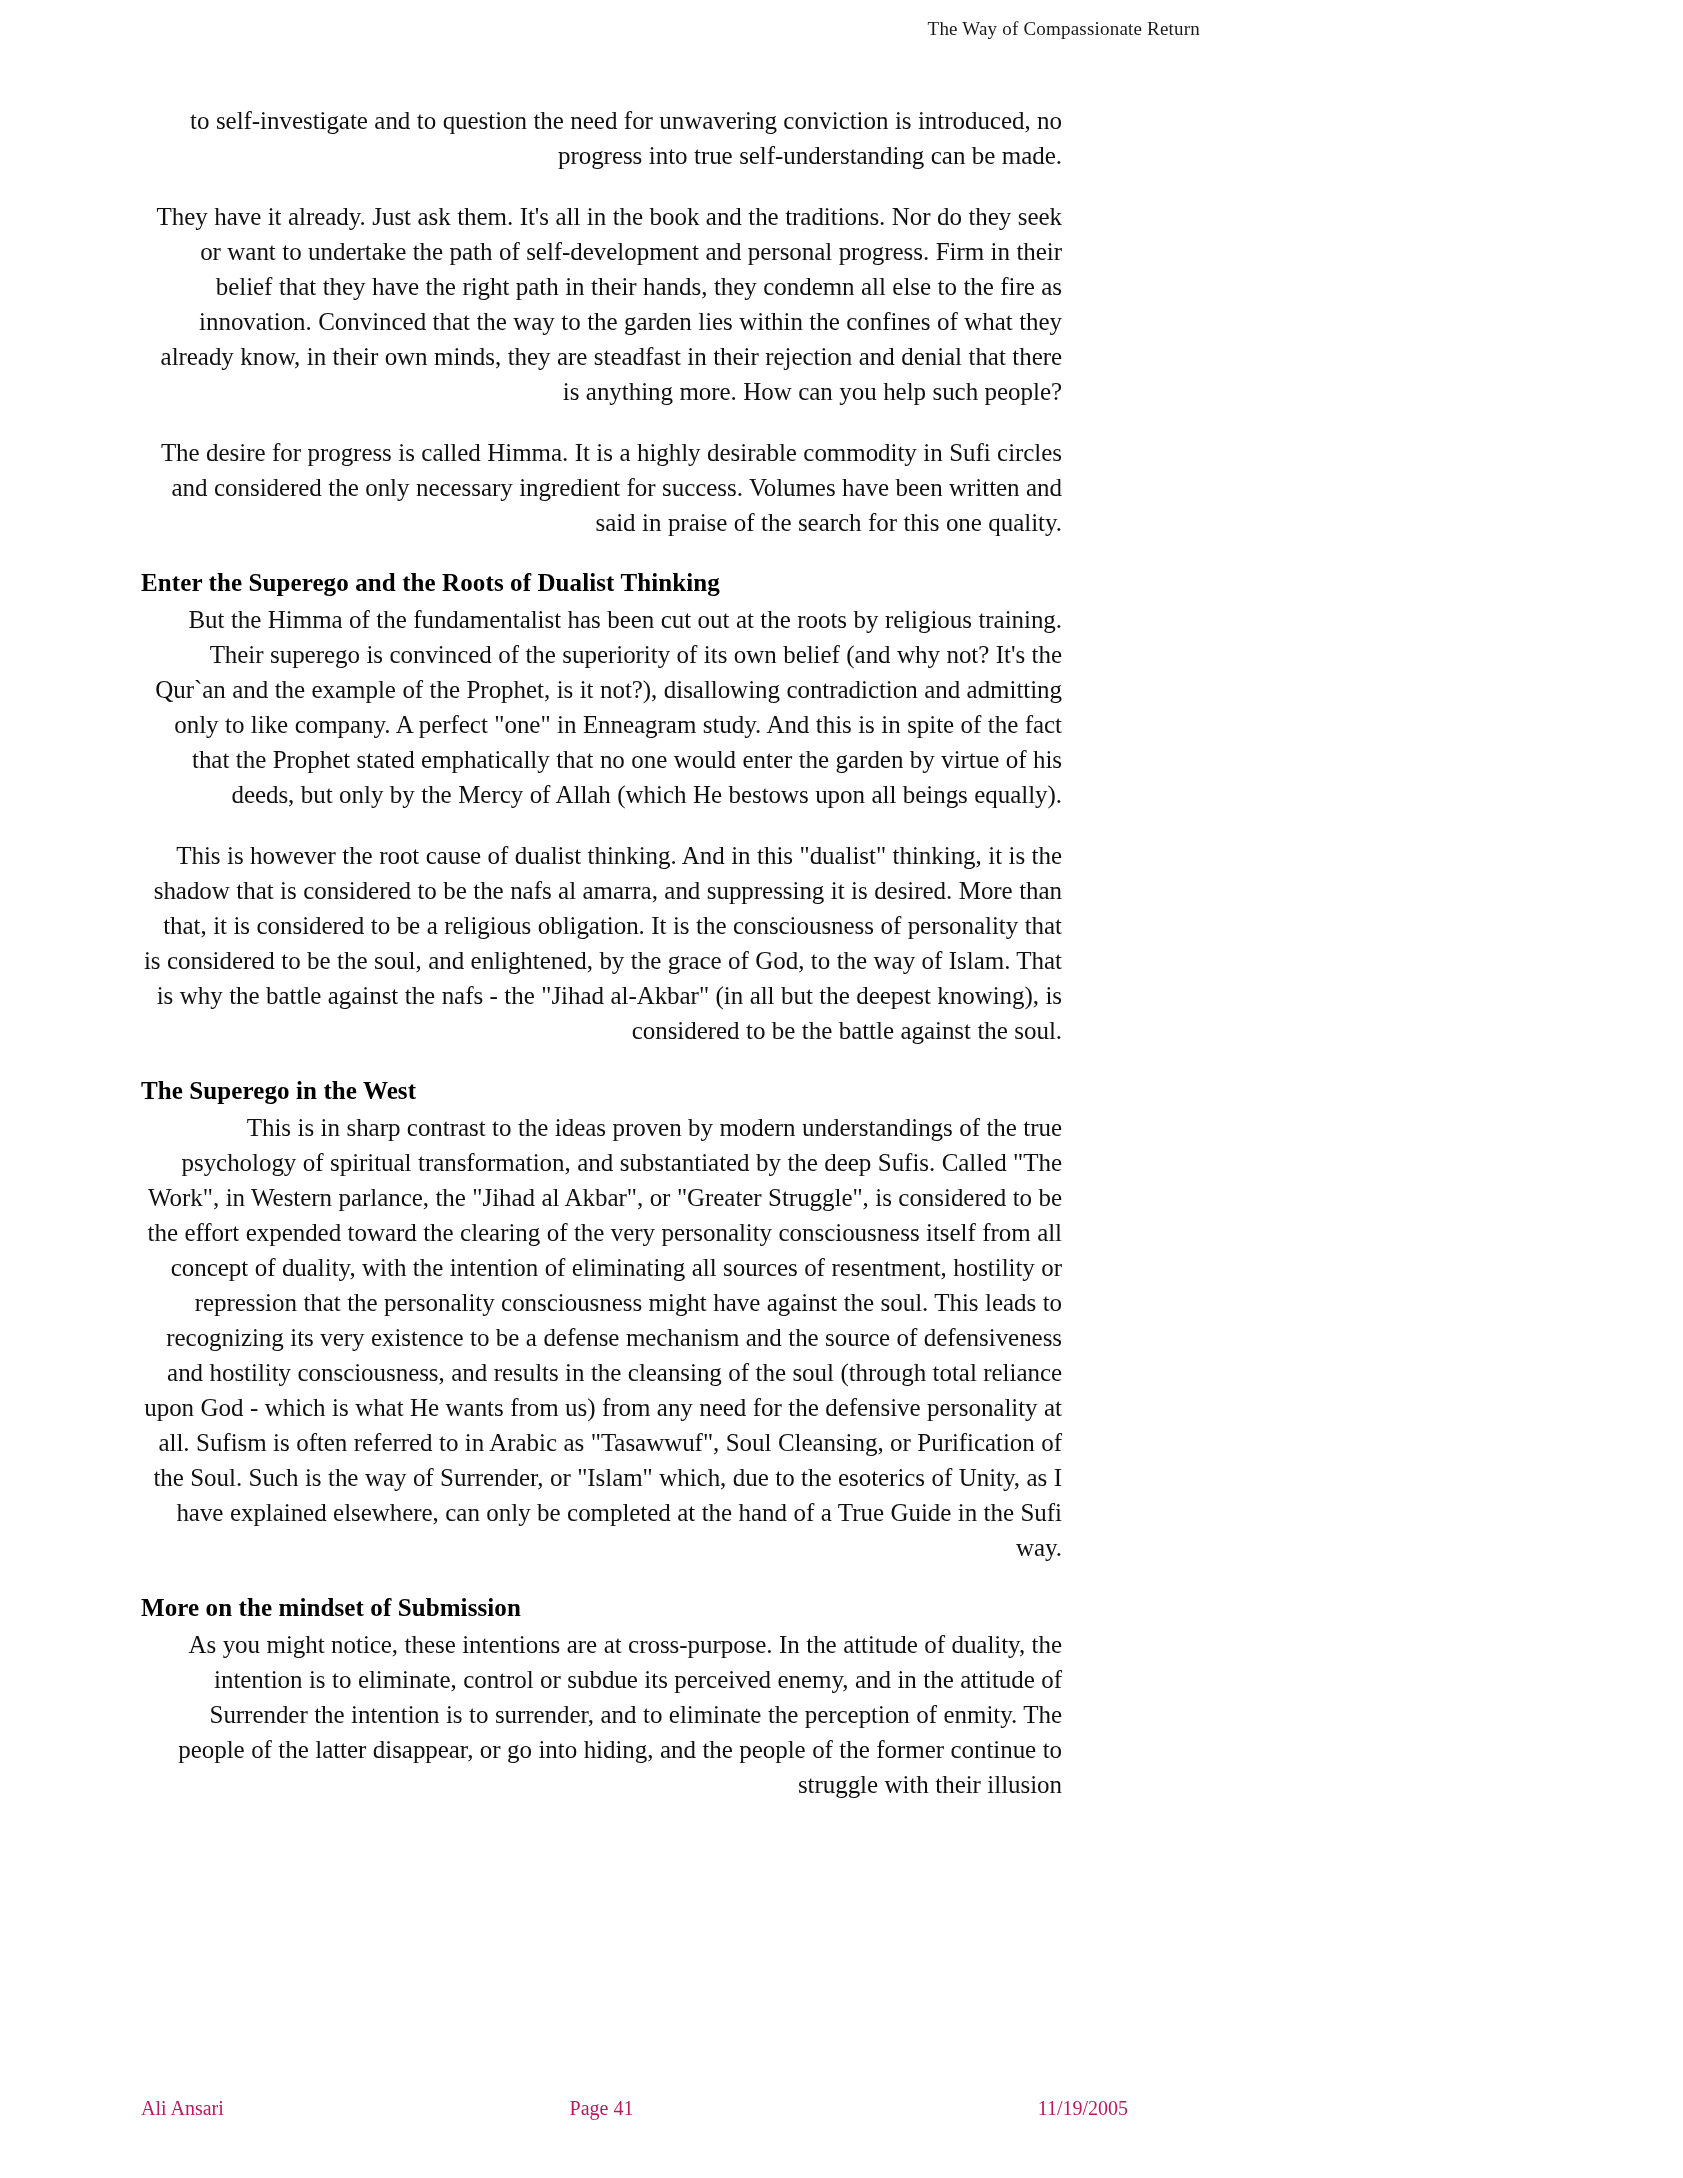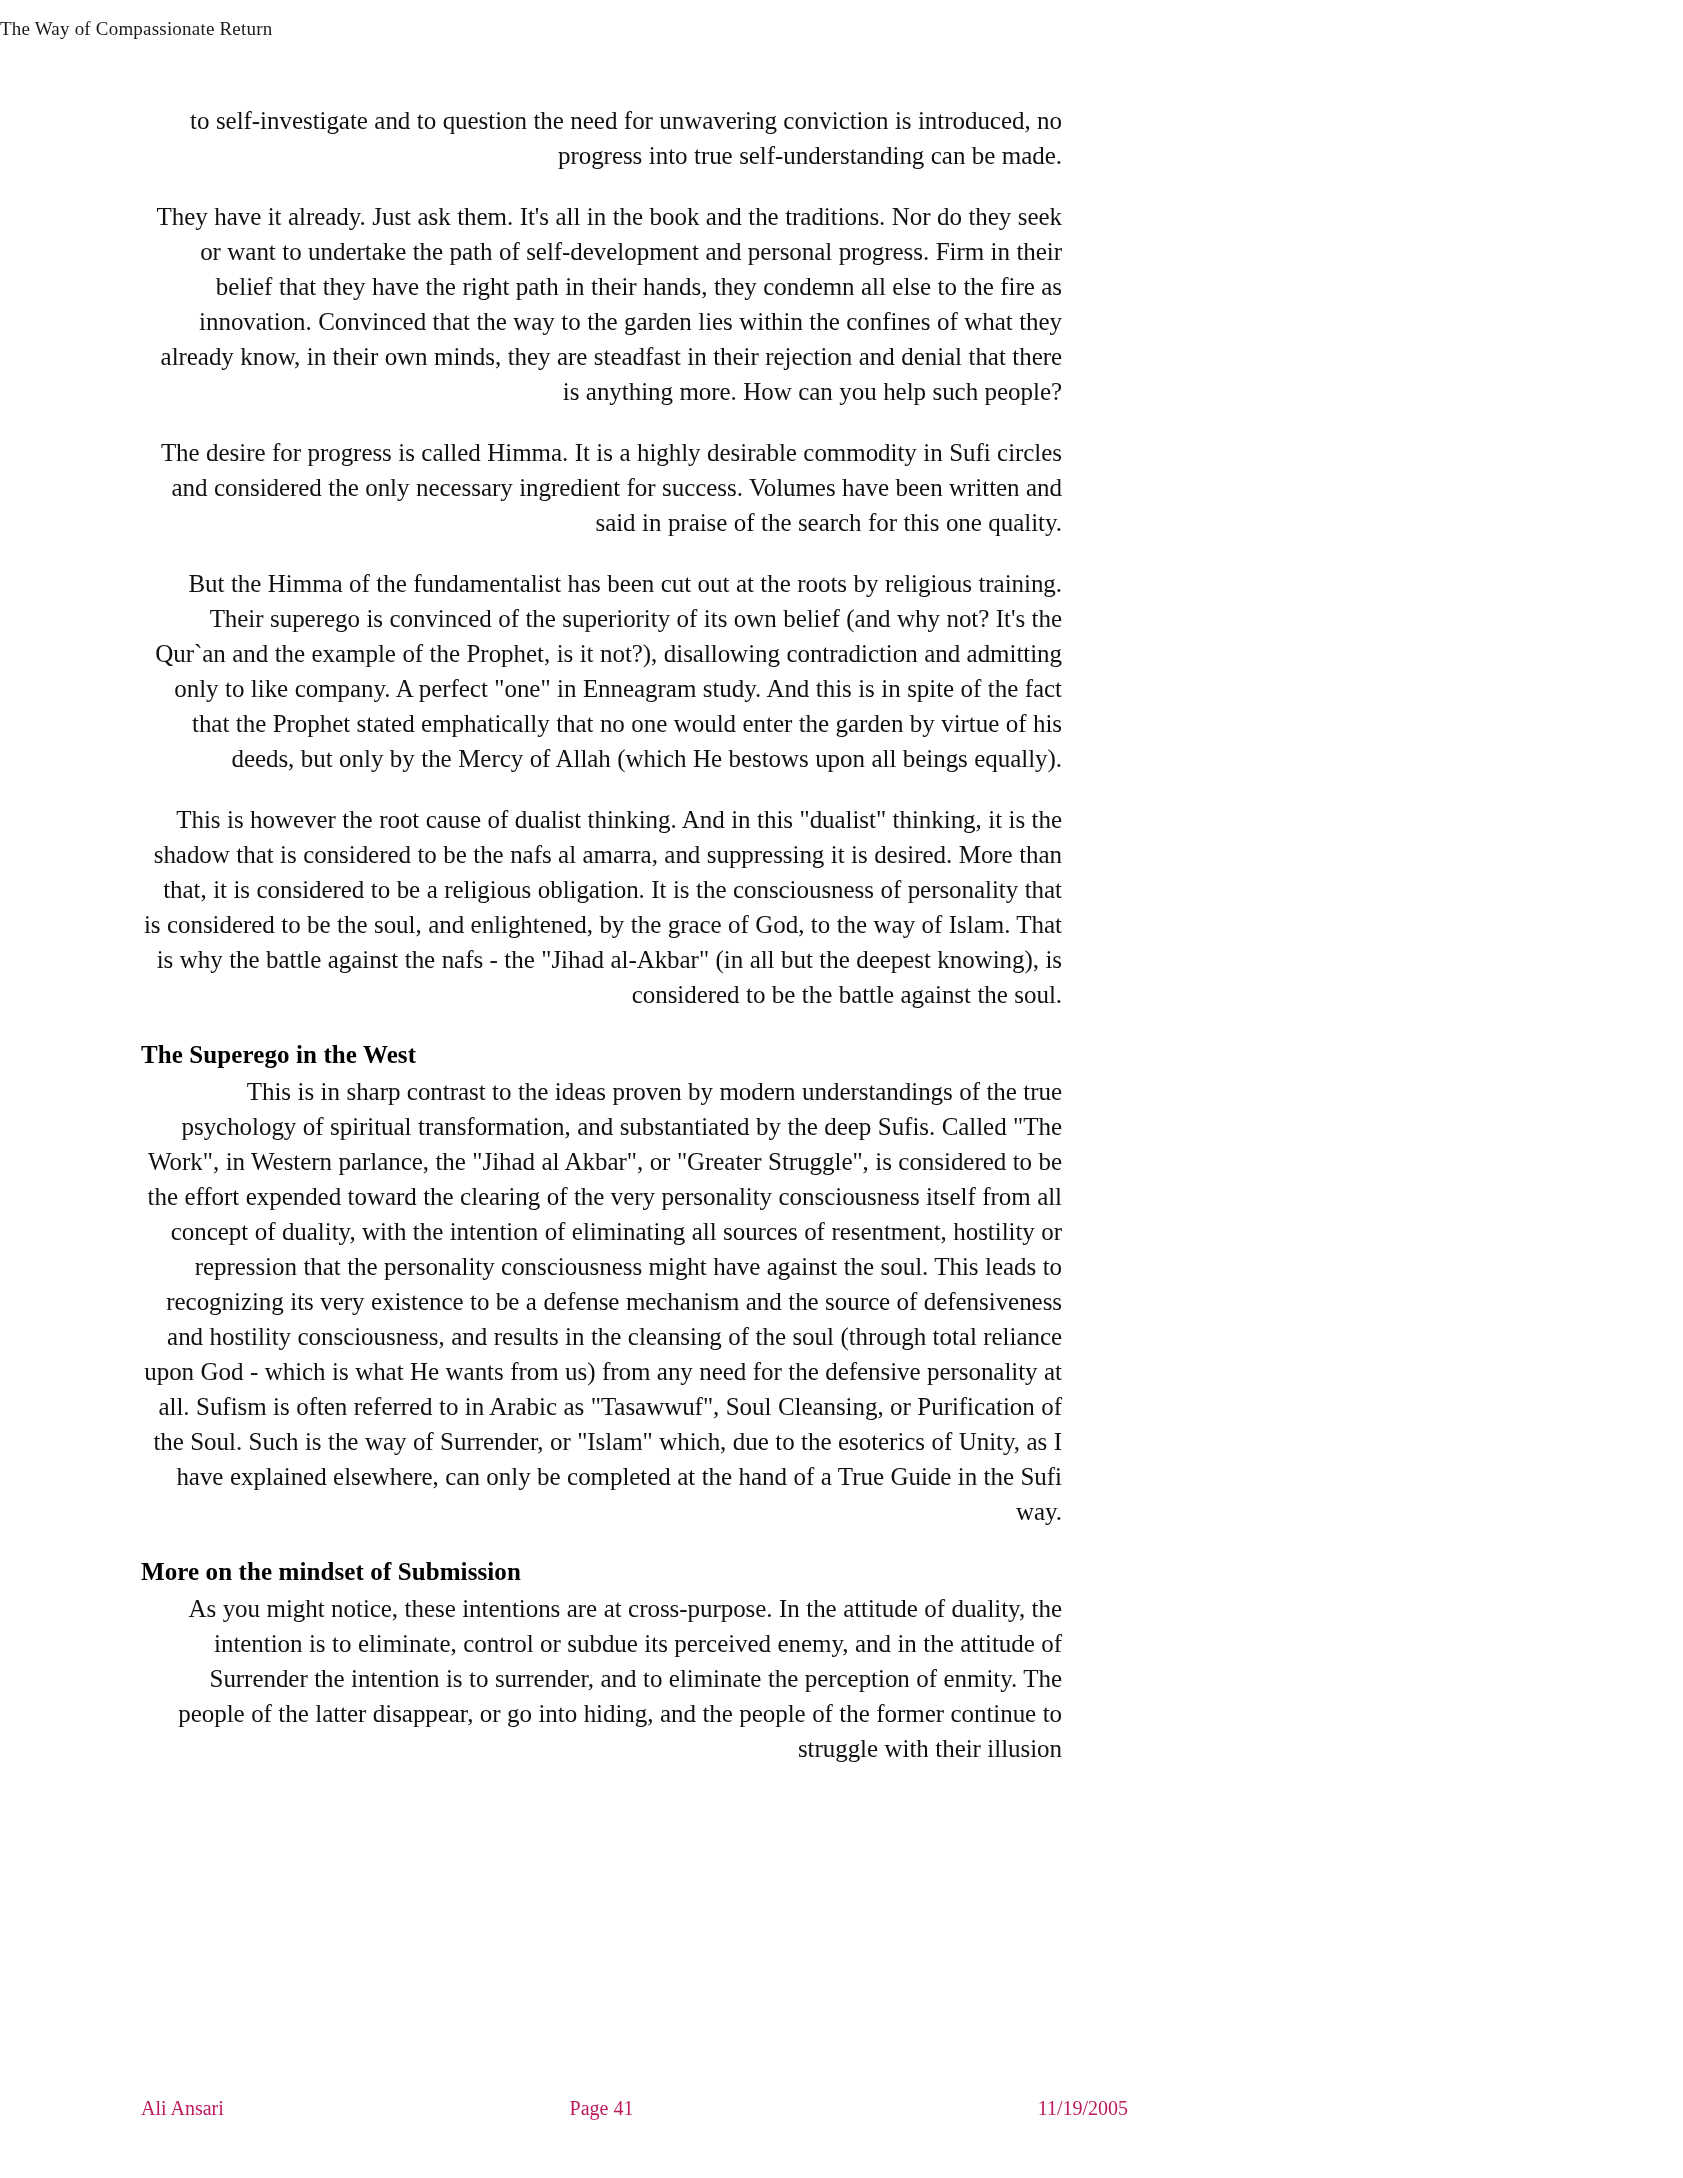--- a/index.html
+++ b/index.html
@@ -25,21 +25,21 @@
     background: #ffffff;
     overflow: hidden;
   }
 
   
   .running-header {
     position: absolute;
     left: 0;
     top: 18px;
     width: 1200px;
-    text-align: left;
+    text-align: right;
     font-size: 19px;
     letter-spacing: 0.2px;
     color: #1a1a1a;
   }
 
   
   .content {
     position: absolute;
     left: 141px;
     top: 103px;
@@ -113,20 +113,21 @@
   <div class="running-header">The Way of Compassionate Return</div>
 
   <div class="content">
 
     <p class="para">to self-investigate and to question the need for unwavering conviction is introduced, no progress into true self-understanding can be made.</p>
 
     <p class="para">They have it already. Just ask them. It's all in the book and the traditions. Nor do they seek or want to undertake the path of self-development and personal progress. Firm in their belief that they have the right path in their hands, they condemn all else to the fire as innovation. Convinced that the way to the garden lies within the confines of what they already know, in their own minds, they are steadfast in their rejection and denial that there is anything more. How can you help such people?</p>
 
     <p class="para">The desire for progress is called Himma. It is a highly desirable commodity in Sufi circles and considered the only necessary ingredient for success. Volumes have been written and said in praise of the search for this one quality.</p>
 
+    <h2 class="section-heading first">Enter the Superego and the Roots of Dualist Thinking</h2>
 
     <p class="para">But the Himma of the fundamentalist has been cut out at the roots by religious training. Their superego is convinced of the superiority of its own belief (and why not? It's the Qur`an and the example of the Prophet, is it not?), disallowing contradiction and admitting only to like company. A perfect "one" in Enneagram study. And this is in spite of the fact that the Prophet stated emphatically that no one would enter the garden by virtue of his deeds, but only by the Mercy of Allah (which He bestows upon all beings equally).</p>
 
     <p class="para">This is however the root cause of dualist thinking. And in this "dualist" thinking, it is the shadow that is considered to be the nafs al amarra, and suppressing it is desired. More than that, it is considered to be a religious obligation. It is the consciousness of personality that is considered to be the soul, and enlightened, by the grace of God, to the way of Islam. That is why the battle against the nafs - the "Jihad al-Akbar" (in all but the deepest knowing), is considered to be the battle against the soul.</p>
 
     <h2 class="section-heading">The Superego in the West</h2>
 
     <p class="para">This is in sharp contrast to the ideas proven by modern understandings of the true psychology of spiritual transformation, and substantiated by the deep Sufis. Called "The Work", in Western parlance, the "Jihad al Akbar", or "Greater Struggle", is considered to be the effort expended toward the clearing of the very personality consciousness itself from all concept of duality, with the intention of eliminating all sources of resentment, hostility or repression that the personality consciousness might have against the soul. This leads to recognizing its very existence to be a defense mechanism and the source of defensiveness and hostility consciousness, and results in the cleansing of the soul (through total reliance upon God - which is what He wants from us) from any need for the defensive personality at all. Sufism is often referred to in Arabic as "Tasawwuf", Soul Cleansing, or Purification of the Soul. Such is the way of Surrender, or "Islam" which, due to the esoterics of Unity, as I have explained elsewhere, can only be completed at the hand of a True Guide in the Sufi way.</p>
 
     <h2 class="section-heading">More on the mindset of Submission</h2>

